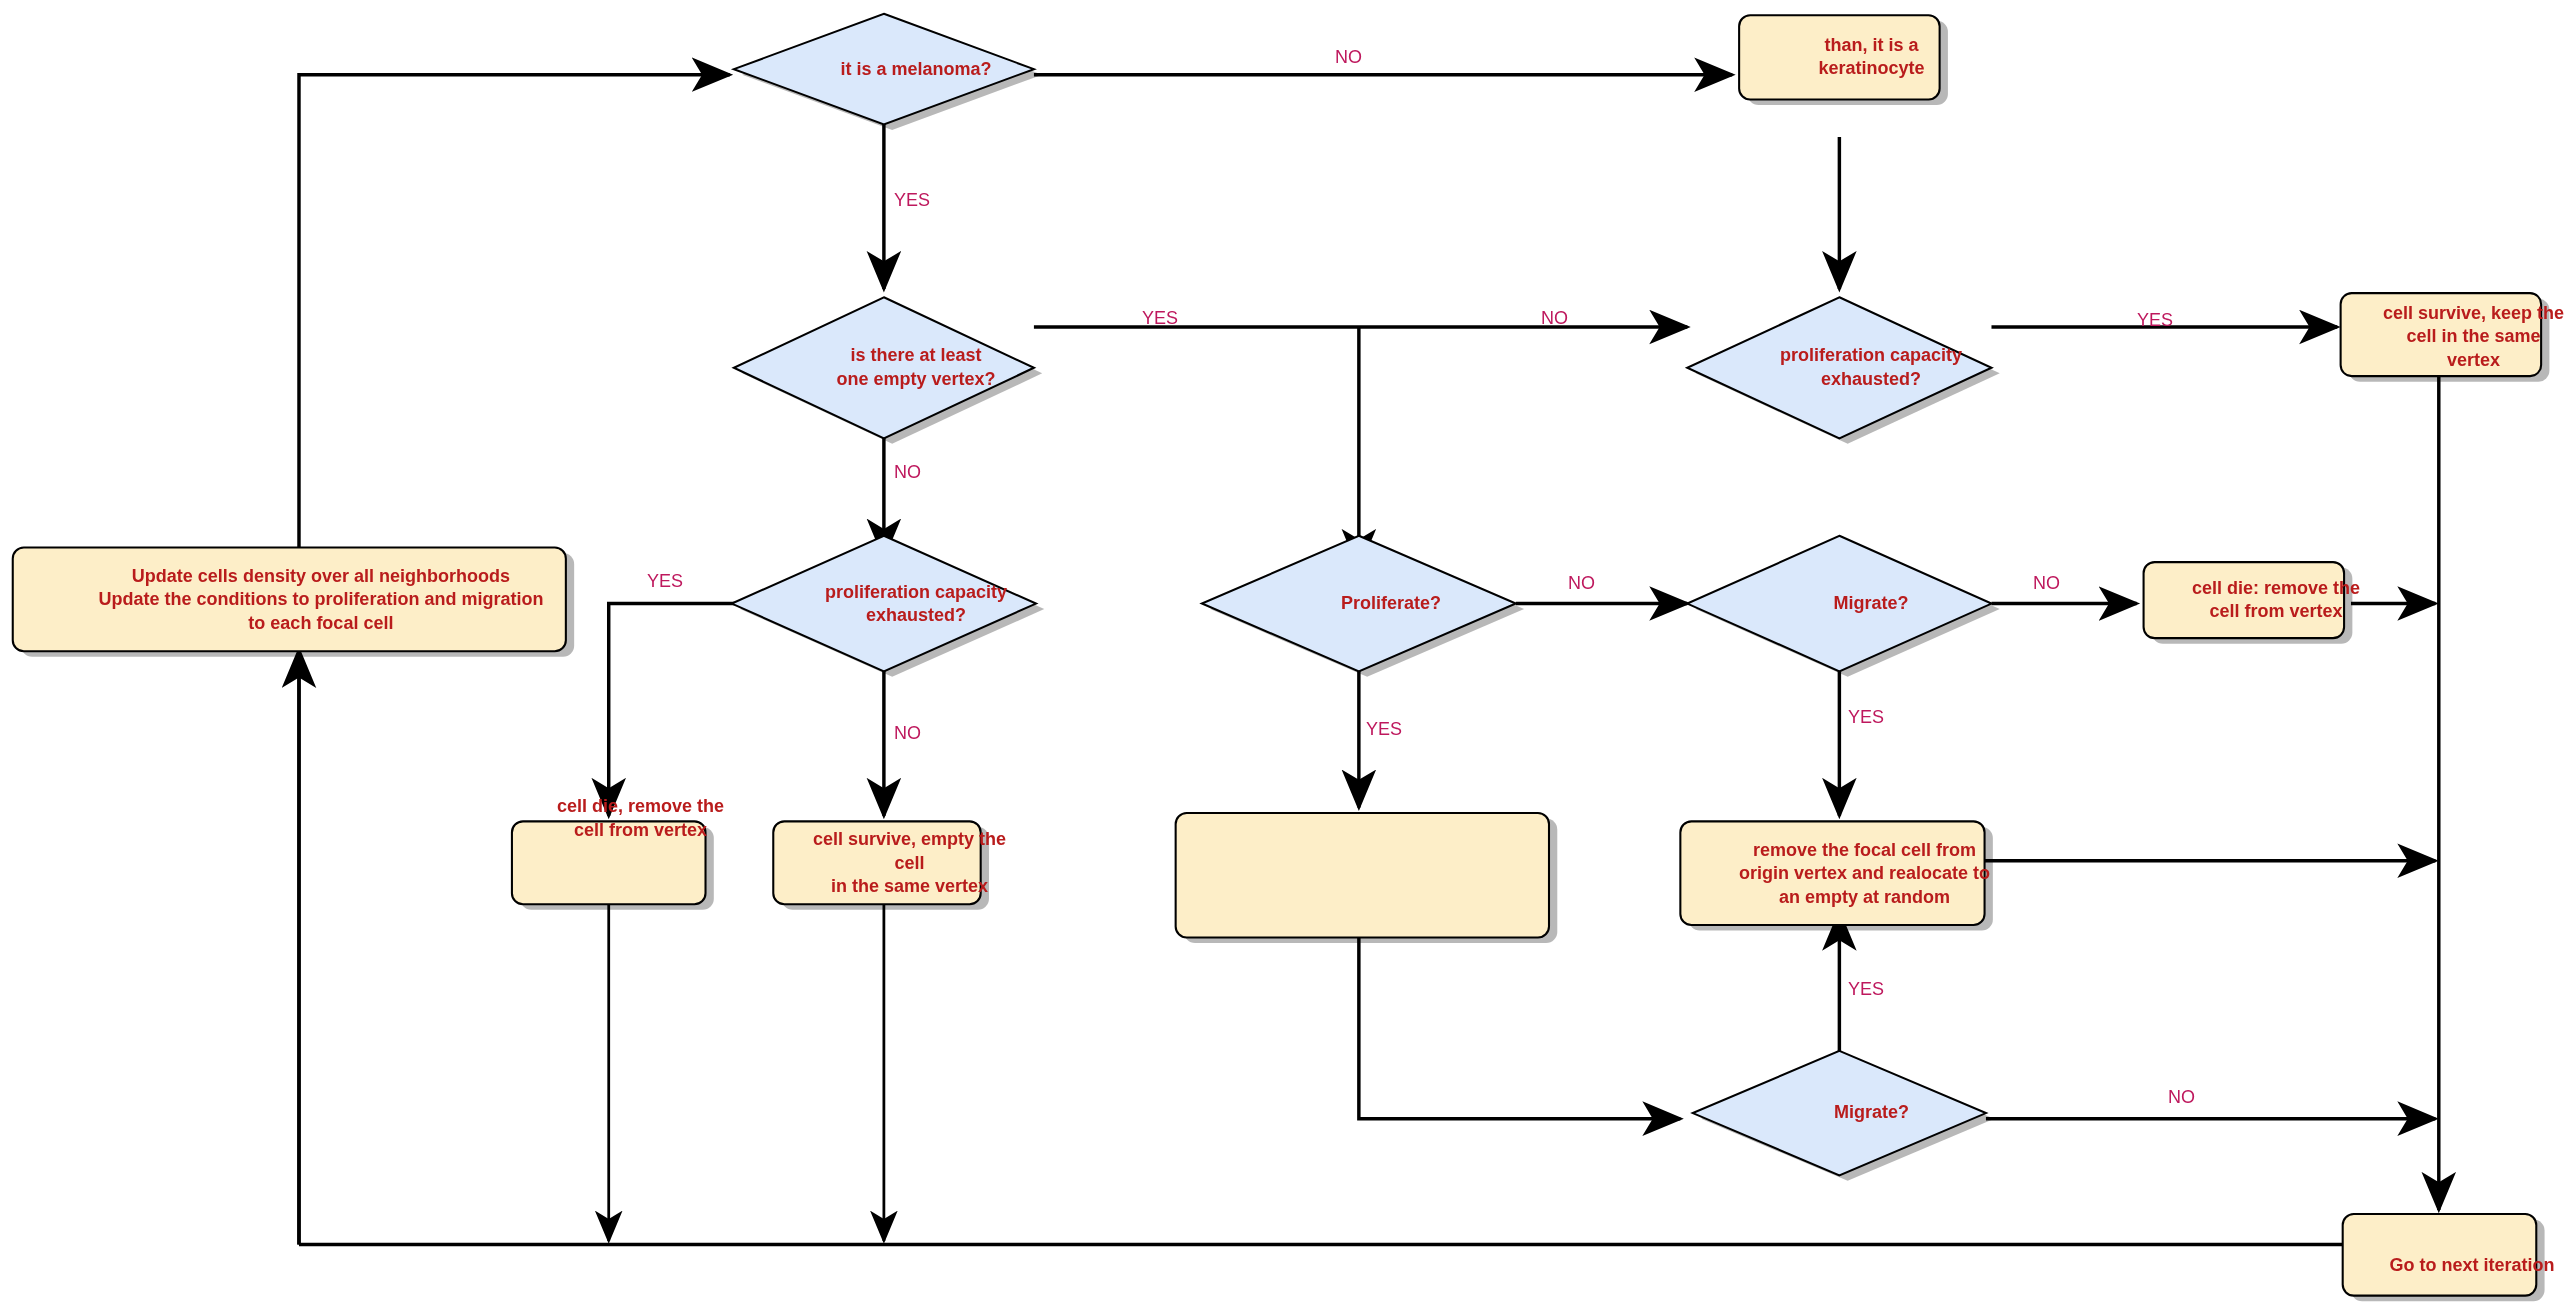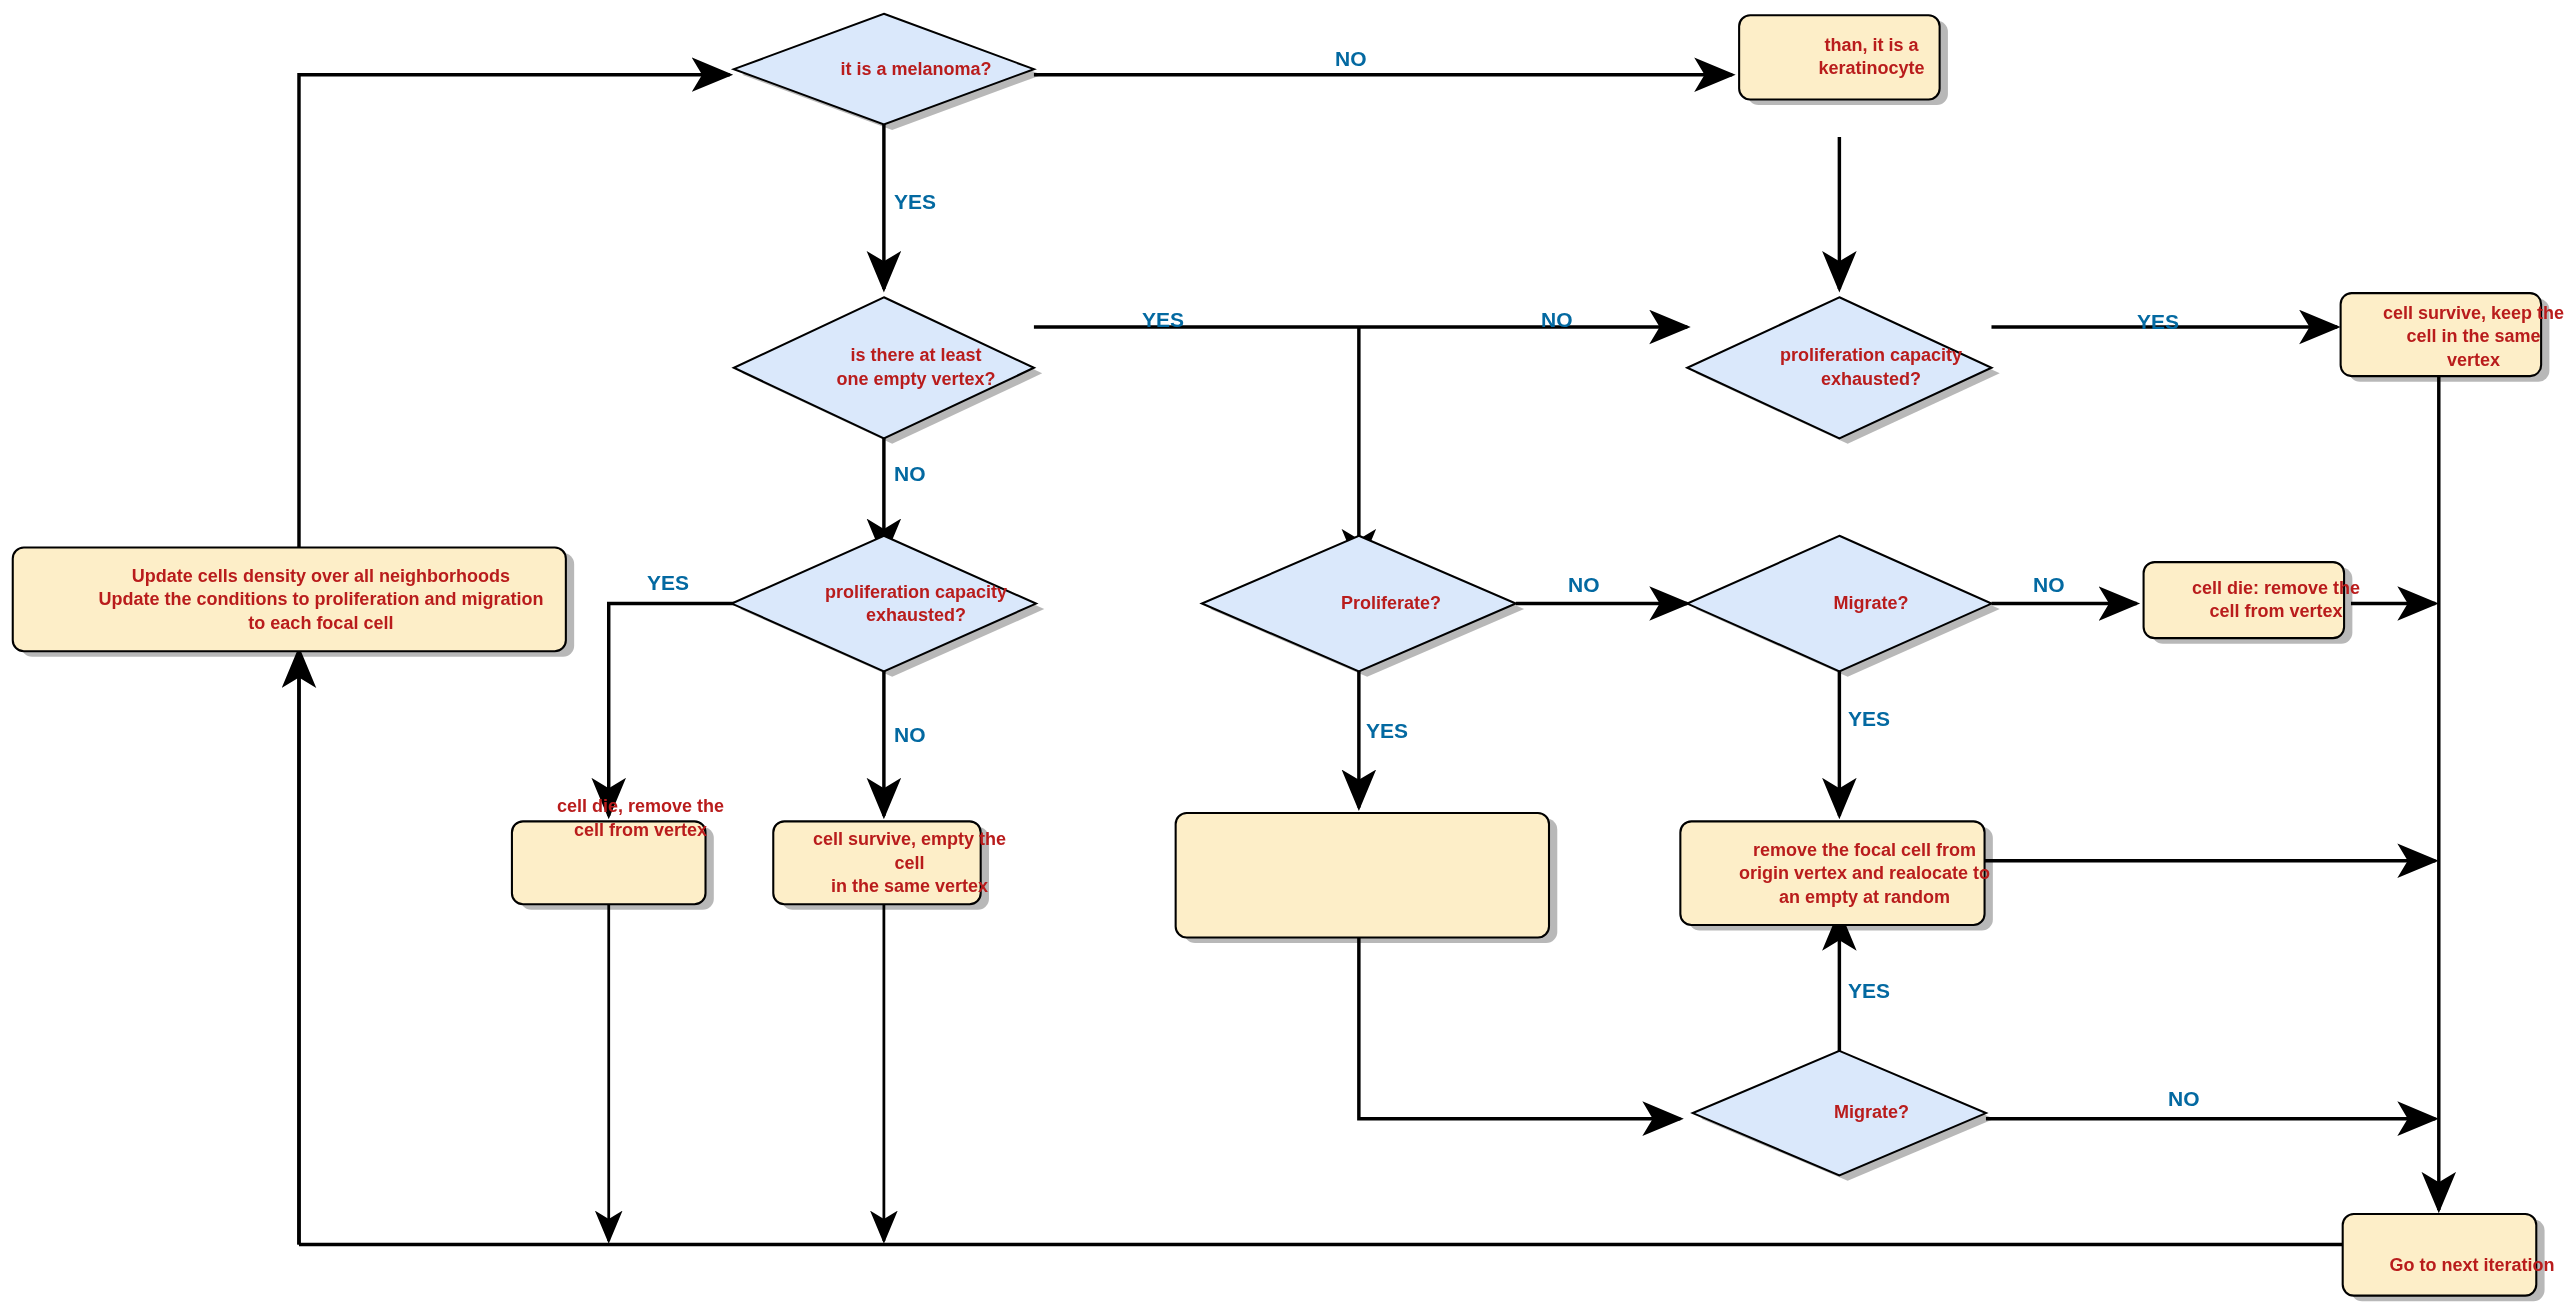--- a/index.html
+++ b/index.html
@@ -21,23 +21,23 @@
     color:#b91c1c;
     line-height:1.30;
     pointer-events:none;
     white-space:pre-line;
     padding-left:32px;
   }
   .t-md{font-size:18px;}
   .edgelabel{
     position:absolute;
     font-family:"Liberation Sans",sans-serif;
-    font-weight:bold;
-    font-size:21px;
-    color:#0369a1;
+    font-weight:normal;
+    font-size:18px;
+    color:#be185d;
     white-space:nowrap;
   }
 </style>
 </head>
 <body>
 
 <div id="stage">
 
   <svg viewBox="0 0 3725 1902">
     <defs>

